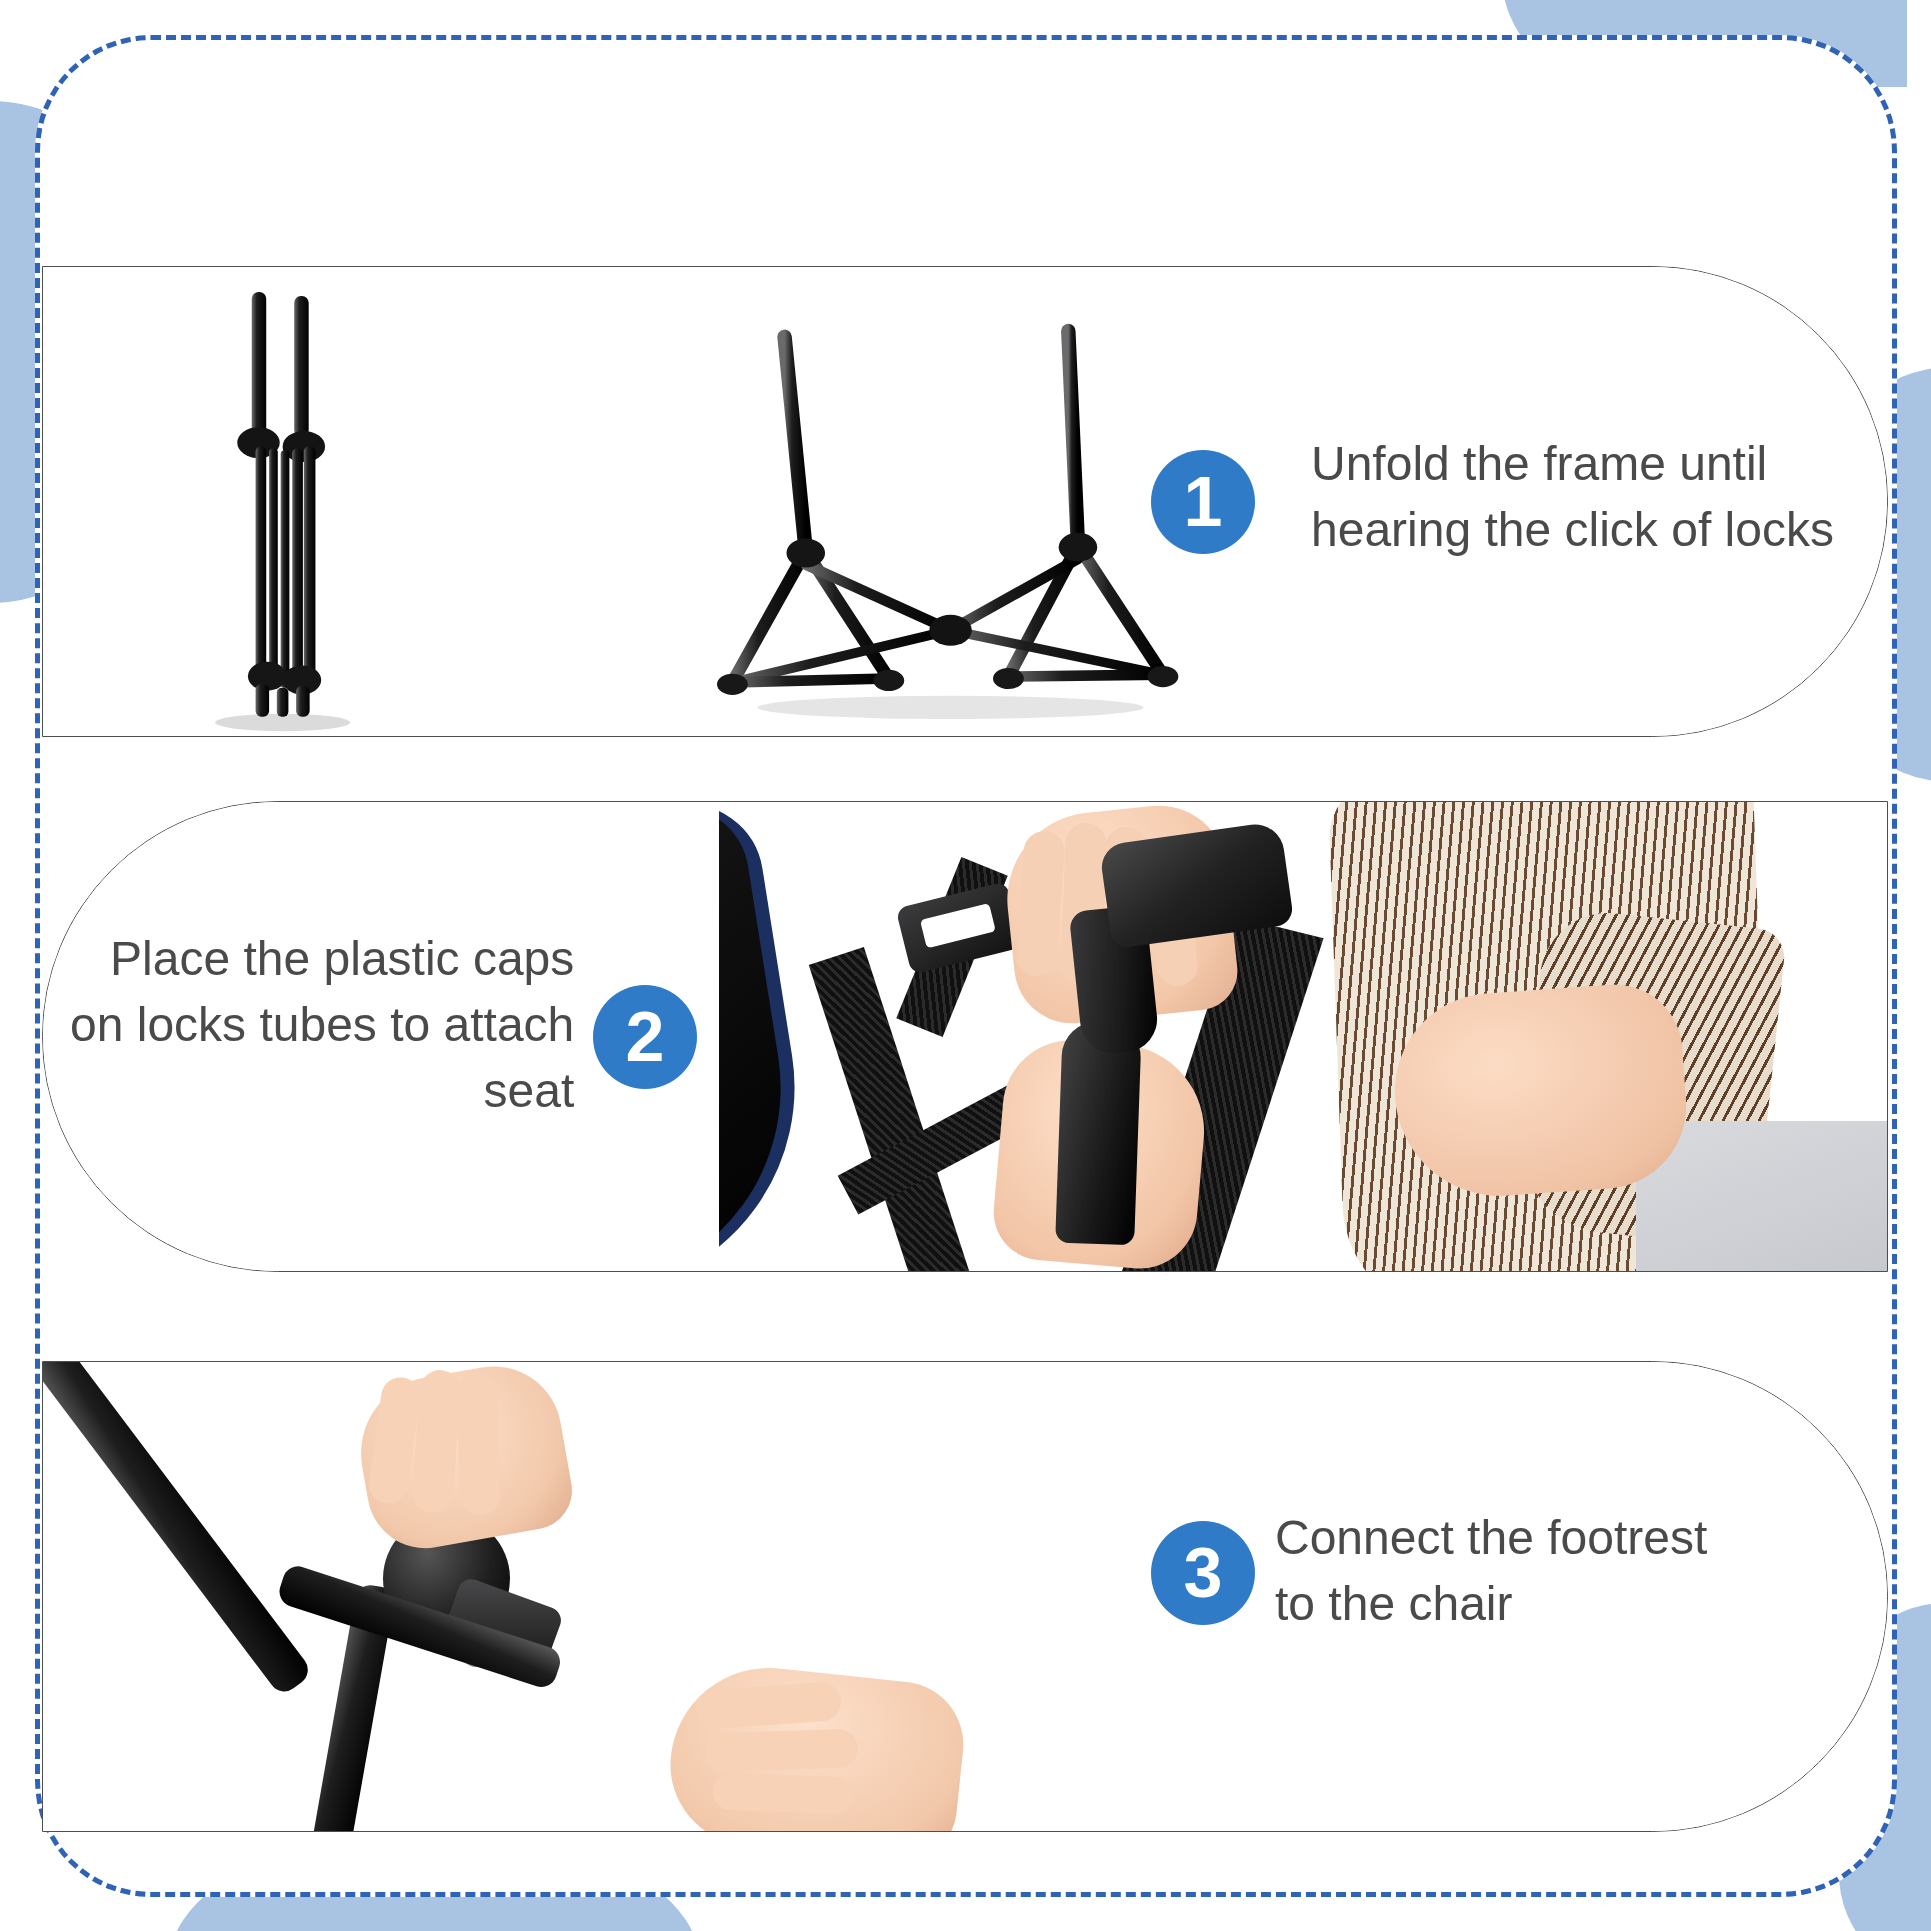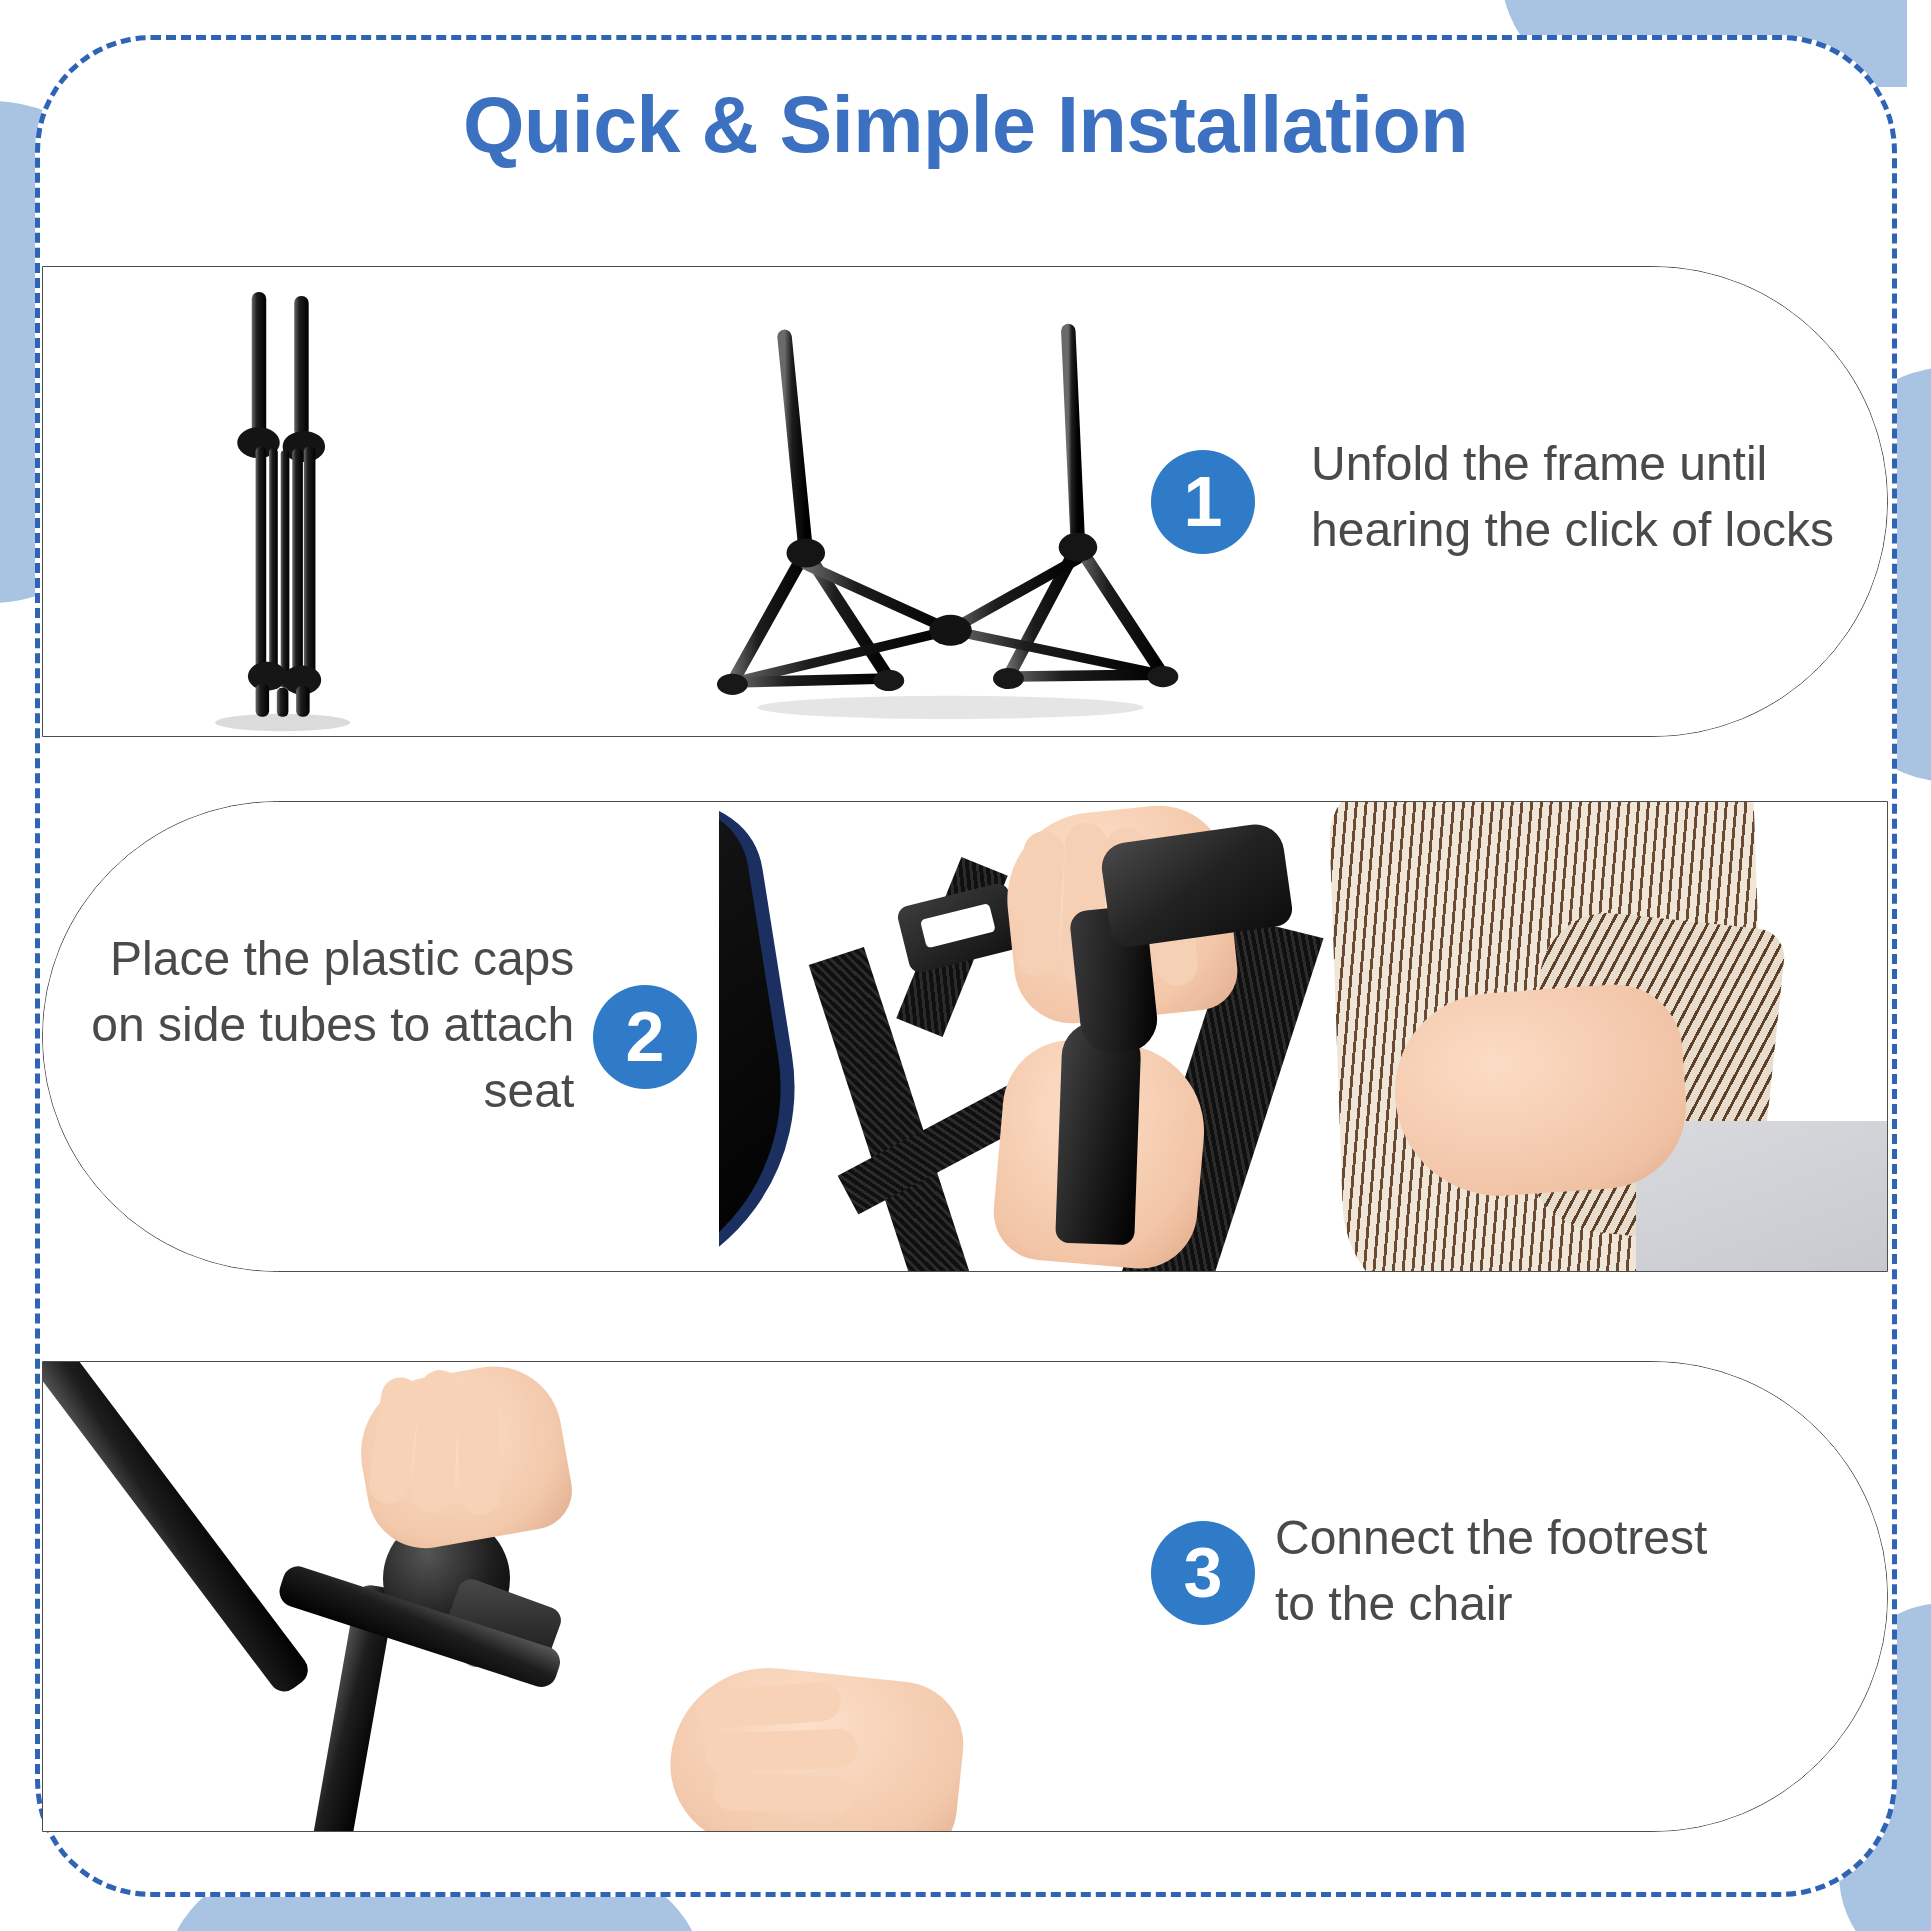--- a/index.html
+++ b/index.html
@@ -298,21 +298,20 @@
 <div class="deco deco-tl"></div>
 <div class="deco deco-tr-top"></div>
 <div class="deco deco-tr-side"></div>
 <div class="deco deco-bl"></div>
 <div class="deco deco-br"></div>
 
 <div class="dashed-frame"></div>
 
 <div class="canvas">
 
-  <div class="title">Quick &amp; Simple Installation</div>
 
   <div class="panel panel-1">
     <div class="panel-fill"></div>
 
     <div class="art1">
 
       <svg width="502" height="469" viewBox="0 0 520 486" style="position:absolute;left:116px;top:0;">
         <defs>
           <linearGradient id="tubeG" x1="0" y1="0" x2="1" y2="0">
             <stop offset="0%" stop-color="#6a6a6c"></stop>
@@ -407,21 +406,21 @@
 
       <div class="seat2-trim"></div>
       <div class="seat2">
         
       </div>
     </div>
 
     <div class="badge badge-2" style="left:550px;top:183px;">2</div>
 
     <div class="step-text" style="left:-9.7px;top:124px;width:541px;text-align:right;">Place the plastic caps
-on side tubes to attach
+on locks tubes to attach
 seat</div>
   </div>
 
   <div class="panel panel-3">
     <div class="panel-fill"></div>
 
     <div class="photo3">
       <div class="tube3 t3a"></div>
       <div class="tube3 t3b"></div>
       <div class="tube3 t3c"></div>

